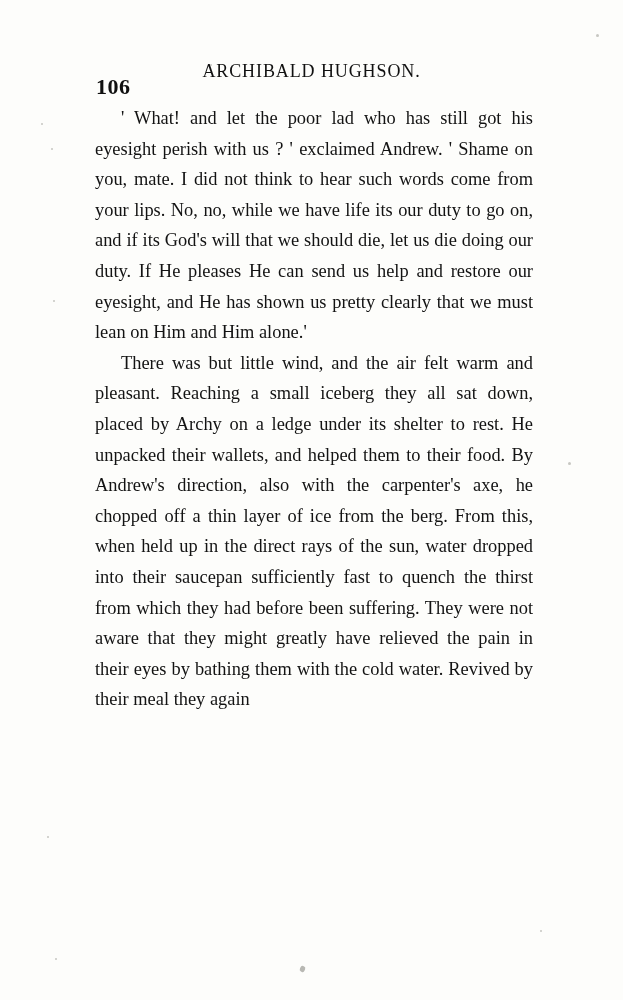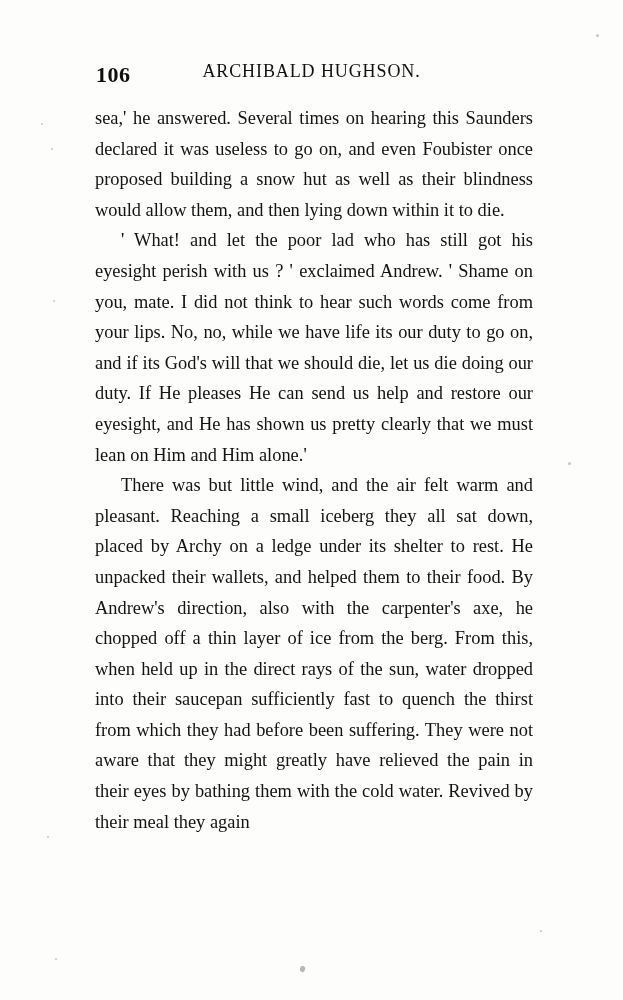--- a/index.html
+++ b/index.html
@@ -25,21 +25,21 @@
     top: 58px;
     left: 0;
     width: 623px;
     height: 30px;
     display: flex;
     align-items: baseline;
   }
   .folio {
     position: absolute;
     left: 96px;
-    top: 4px;
+    top: 16px;
     font-size: 22px;
     font-weight: bold;
     letter-spacing: 0.5px;
     color: #101010;
   }
   .running-head {
     position: absolute;
     left: 0;
     top: 3px;
     width: 623px;
@@ -86,21 +86,20 @@
 <body>
 
 <div class="page">
 
   <div class="page-header">
     <div class="folio">106</div>
     <div class="running-head">ARCHIBALD HUGHSON.</div>
   </div>
 
   <div class="body-text">
-    <p>sea,' he answered.  Several times on hearing this Saunders declared it was useless to go on, and even Foubister once proposed building a snow hut as well as their blindness would allow them, and then lying down within it to die.</p>
     <p class="indent">' What! and let the poor lad who has still got his eyesight perish with us ? ' exclaimed Andrew. ' Shame on you, mate.  I did not think to hear such words come from your lips.  No, no, while we have life its our duty to go on, and if its God's will that we should die, let us die doing our duty.  If He pleases He can send us help and restore our eyesight, and He has shown us pretty clearly that we must lean on Him and Him alone.'</p>
     <p class="indent">There was but little wind, and the air felt warm and pleasant.  Reaching a small iceberg they all sat down, placed by Archy on a ledge under its shelter to rest.  He unpacked their wallets, and helped them to their food.  By Andrew's direction, also with the carpenter's axe, he chopped off a thin layer of ice from the berg.  From this, when held up in the direct rays of the sun, water dropped into their saucepan sufficiently fast to quench the thirst from which they had before been suffering. They were not aware that they might greatly have relieved the pain in their eyes by bathing them with the cold water.  Revived by their meal they again</p>
   </div>
 
   <div class="speck sp1"></div>
   <div class="speck sp2"></div>
   <div class="speck sp3"></div>
   <div class="speck sp4"></div>
   <div class="speck sp5"></div>
   <div class="speck sp6"></div>

